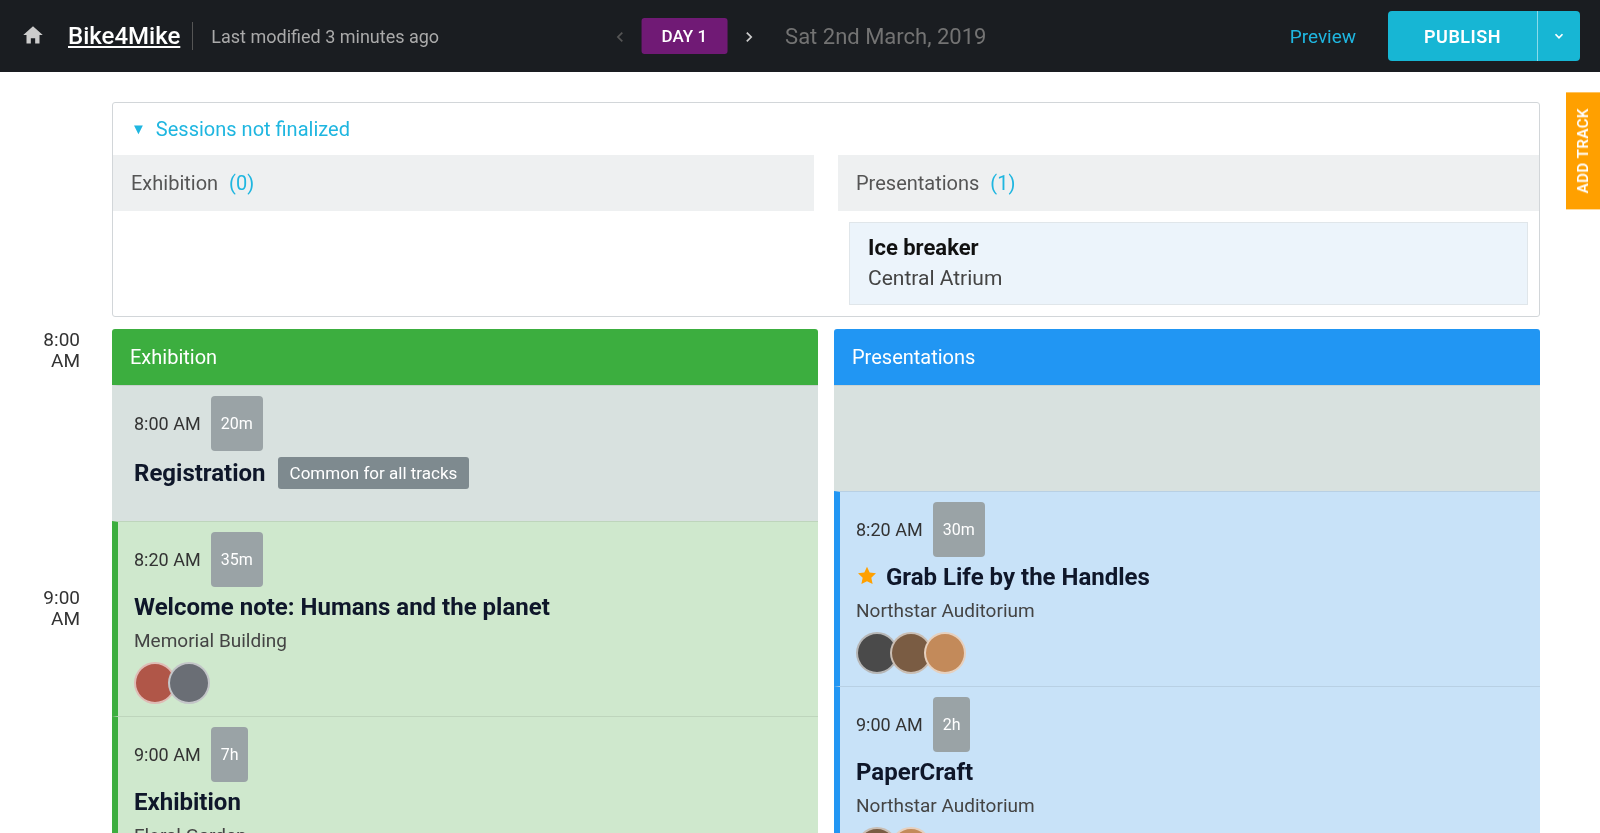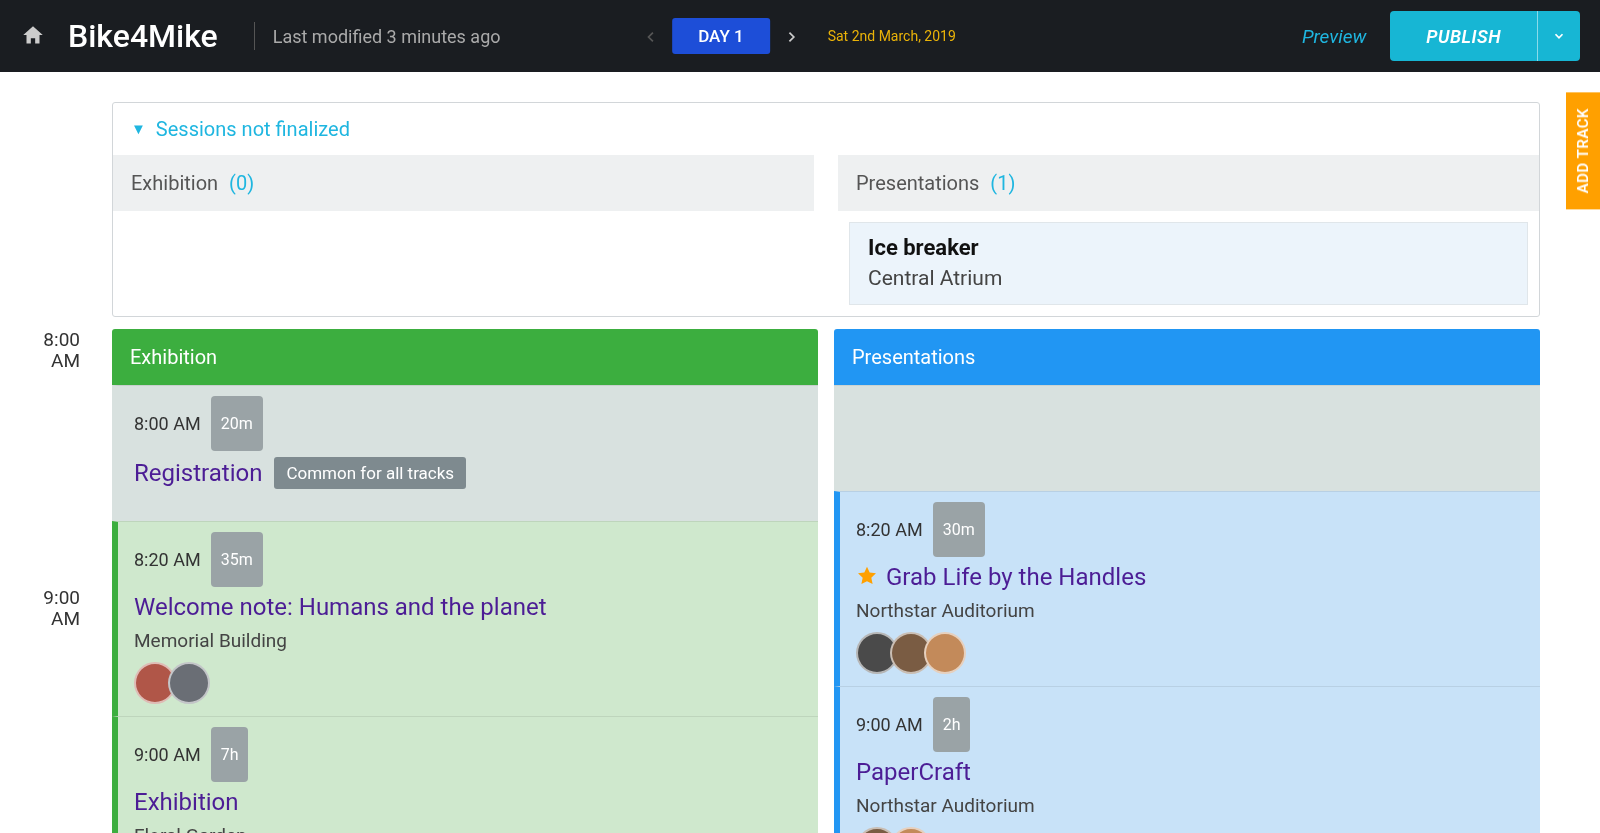--- a/index.html
+++ b/index.html
@@ -8,30 +8,30 @@
 
 .topbar {
   background: #1a1d21;
   color: #fff;
   display: flex;
   align-items: center;
   height: 72px;
   padding: 0 20px;
 }
 .home-icon { width: 26px; height: 26px; fill: #ccc; margin-right: 22px; cursor: pointer; }
-.event-title { font-size: 32px; font-weight: 500; color: #fff; margin-right: 36px; }
+.event-title { font-size: 24px; font-weight: 500; color: #fff; margin-right: 12px; text-decoration: underline; }
 .divider-v { width: 1px; height: 28px; background: #555; margin-right: 18px; }
 .lastmod { font-size: 18px; color: #aaa; }
 .topbar-center { display: flex; align-items: center; margin-left: auto; margin-right: auto; gap: 14px; position: absolute; left: 50%; transform: translateX(-50%);}
 .chev { width: 14px; height: 14px; cursor: pointer; }
 .chev.disabled svg path { stroke: #555; }
 .chev svg path { stroke: #ccc; stroke-width: 2; fill: none; }
-.day-chip { background: #1d4ed8; color: #fff; padding: 8px 26px; border-radius: 3px; font-size: 17px; font-weight: 500; cursor: pointer; }
-.date-text { font-size: 14px; color: #eab308; margin-left: 16px; }
-.topbar-right { margin-left: auto; display: flex; align-items: center; gap: 24px; font-style: italic; }
+.day-chip { background: #701a75; color: #fff; padding: 8px 20px; border-radius: 3px; font-size: 17px; font-weight: 500; cursor: pointer; }
+.date-text { font-size: 22px; color: #737373; margin-left: 16px; }
+.topbar-right { margin-left: auto; display: flex; align-items: center; gap: 32px; }
 .preview-link { color: #1fb6e0; font-size: 19px; cursor: pointer; }
 .publish-btn { background: #17b6d4; color: #fff; display: flex; align-items: center; height: 50px; border-radius: 4px; cursor: pointer; }
 .publish-label { padding: 0 36px; font-size: 18px; font-weight: 600; letter-spacing: 0.5px; }
 .publish-split { border-left: 1px solid rgba(255,255,255,0.5); height: 100%; display: flex; align-items: center; padding: 0 14px; }
 .publish-split svg path { stroke: #fff; stroke-width: 2; fill: none; }
 
 
 .add-track-tab {
   position: fixed;
   right: 0;
@@ -77,21 +77,21 @@
 
 
 .session { border-top: 1px solid rgba(0,0,0,0.08); border-left: 6px solid transparent; padding: 10px 16px 12px 16px; cursor: pointer; }
 .session.muted { background: #d8e1df; }
 .session.green { background: #cfe8cd; border-left-color: #3cae3f; }
 .session.blue  { background: #c8e2f8; border-left-color: #2196f3; }
 .session-placeholder { background: #d8e1df; height: 106px; border-top: 1px solid rgba(0,0,0,0.06); }
 .sess-meta { display: flex; align-items: center; gap: 10px; font-size: 18px; color: #333; }
 .dur-chip { background: #9aa3a6; color: #fff; border-radius: 4px; padding: 18px 10px; font-size: 16px; }
 .sess-title-row { display: flex; align-items: center; gap: 12px; margin-top: 6px; flex-wrap: wrap; }
-.sess-title { font-size: 24px; font-weight: 400; color: #4c1d95; }
+.sess-title { font-size: 24px; font-weight: 700; color: #0f172a; }
 .common-tag { background: #7e8a8f; color: #fff; border-radius: 3px; padding: 6px 12px; font-size: 17px; }
 .sess-loc { font-size: 19px; color: #444; margin-top: 8px; }
 .star-icon { width: 22px; height: 22px; fill: #ffa000; vertical-align: -2px; margin-right: 2px; }
 .avatars { display: flex; margin-top: 10px; }
 .avatar { width: 42px; height: 42px; border-radius: 50%; border: 2px solid rgba(255,255,255,0.6); margin-right: -8px; display: flex; align-items: center; justify-content: center; font-size: 16px; font-weight: 600; color: #fff; }
 .avatar.a1 { background: #b05648; }
 .avatar.a2 { background: #6a6e75; }
 .avatar.a3 { background: #7a5c43; }
 .avatar.a4 { background: #c38a5a; }
 .avatar.a5 { background: #4a4a4a; }

